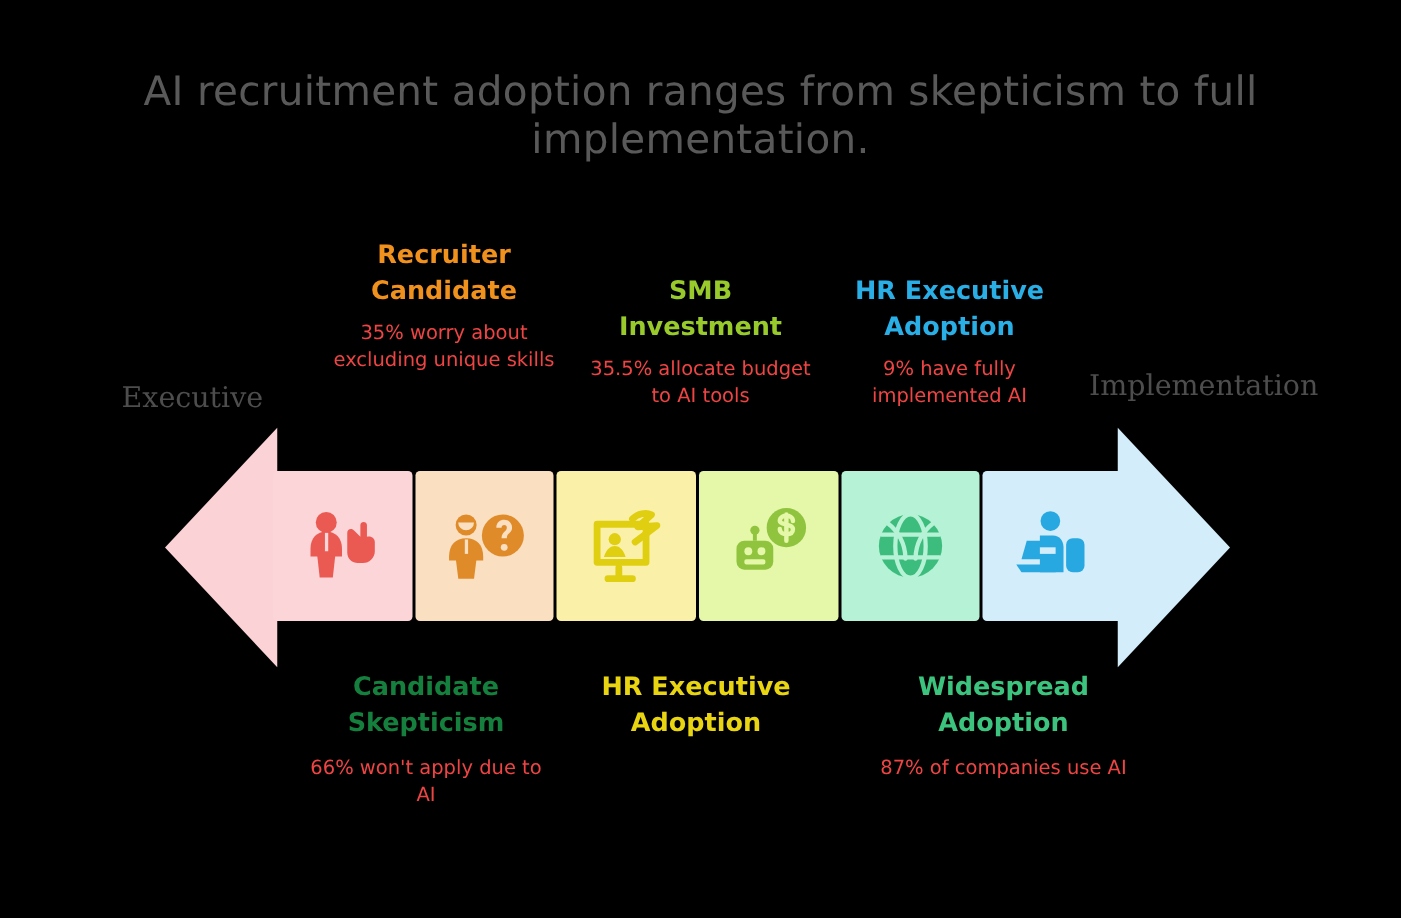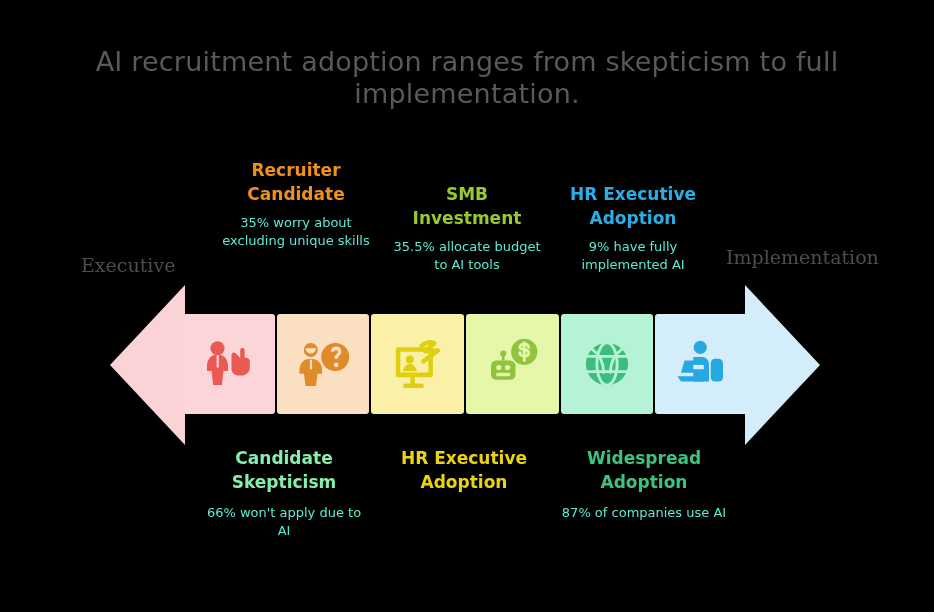--- a/index.html
+++ b/index.html
@@ -85,35 +85,35 @@
     text-align: center;
   }
   .callout .heading {
     font-family: "DejaVu Sans", sans-serif;
     font-weight: bold;
     font-size: 17px;
     line-height: 24px;
   }
   .callout .detail {
     margin-top: 8px;
-    color: #5eead4;
+    color: #ef4444;
     font-family: "DejaVu Sans", sans-serif;
     font-size: 13px;
     line-height: 18px;
     text-align: center;
   }
   .callout.top { }
   .callout.bottom .detail { margin-top: 10px; }
 
   .c-top-1    { left: 216px; top: 158px; width: 160px; }
   .c-top-2    { left: 390px; top: 182px; width: 154px; }
   .c-top-3    { left: 553px; top: 182px; width: 160px; }
   .c-bottom-1 { left: 200px; top: 446px; width: 168px; }
   .c-bottom-2 { left: 385px; top: 446px; width: 158px; }
-  .c-bottom-3 { left: 556px; top: 446px; width: 176px; }
+  .c-bottom-3 { left: 581px; top: 446px; width: 176px; }
 </style>
 </head>
 <body>
 
 <div class="canvas">
 
   <div class="title">AI recruitment adoption ranges from skepticism to full implementation.</div>
 
   <div class="endcap left">Executive</div>
   <div class="endcap right">Implementation</div>
@@ -217,21 +217,21 @@
   <div class="callout top c-top-2">
     <div class="heading" style="color: rgb(151, 202, 42); text-align: center;">SMB Investment</div>
     <div class="detail">35.5% allocate budget to AI tools</div>
   </div>
   <div class="callout top c-top-3">
     <div class="heading" style="color: rgb(41, 174, 230);">HR Executive Adoption</div>
     <div class="detail">9% have fully implemented AI</div>
   </div>
 
   <div class="callout bottom c-bottom-1">
-    <div class="heading" style="color: #86efac;">Candidate Skepticism</div>
+    <div class="heading" style="color: #15803d;">Candidate Skepticism</div>
     <div class="detail">66% won't apply due to AI</div>
   </div>
   <div class="callout bottom c-bottom-2">
     <div class="heading" style="color: rgb(232, 212, 17);">HR Executive Adoption</div>
   </div>
   <div class="callout bottom c-bottom-3">
     <div class="heading" style="color: rgb(60, 196, 126);">Widespread Adoption</div>
     <div class="detail">87% of companies use AI</div>
   </div>
 

